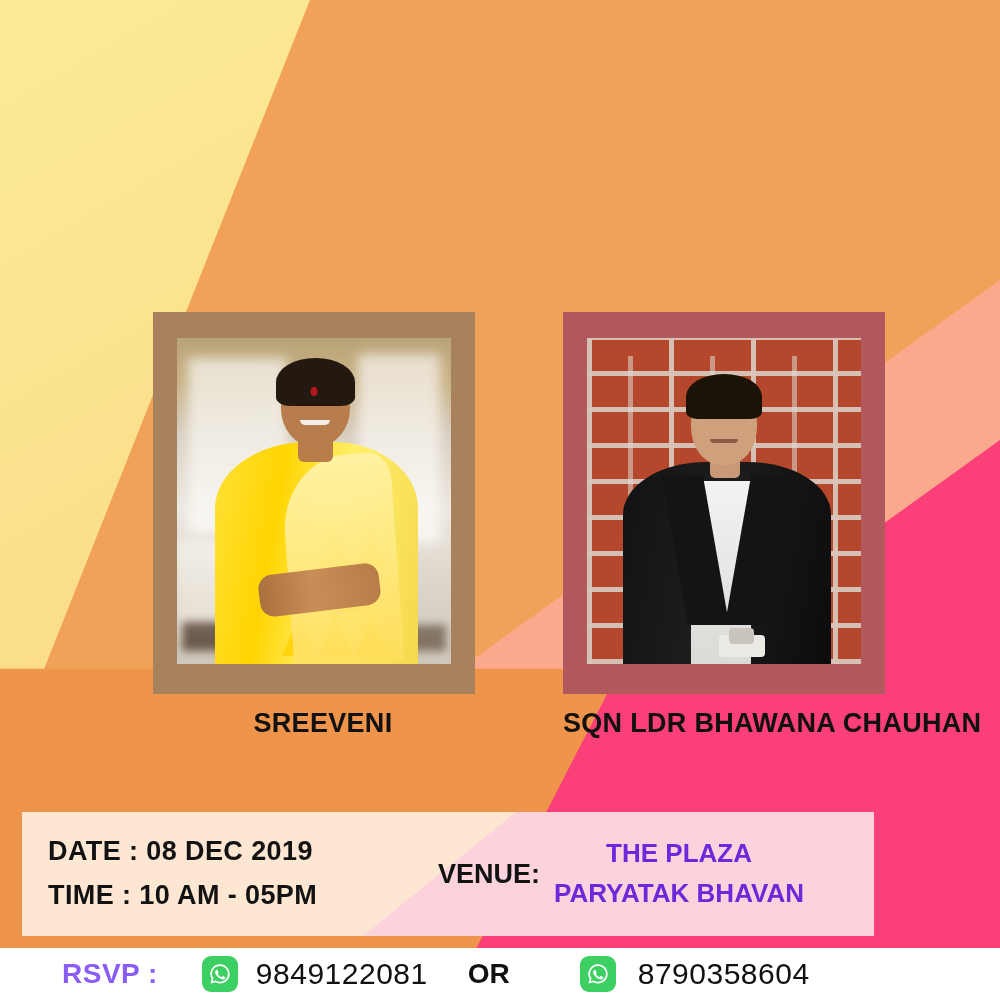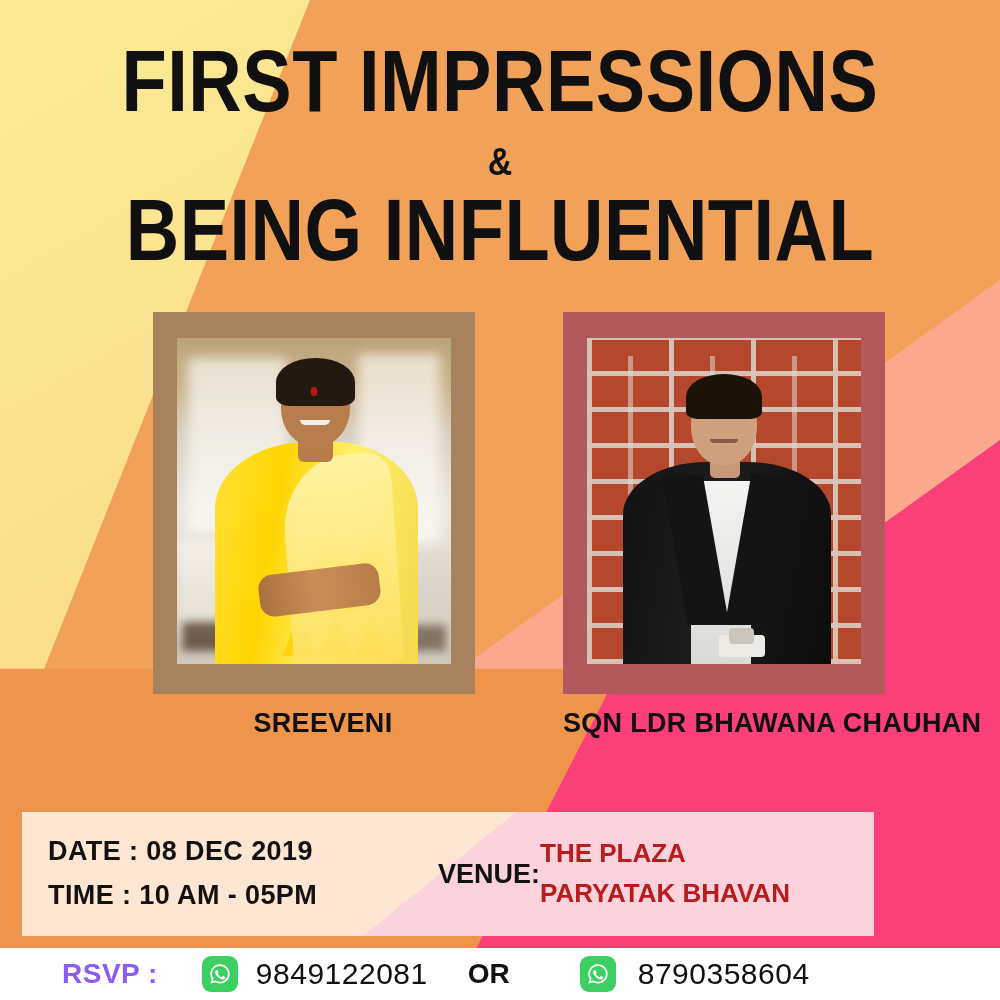--- a/index.html
+++ b/index.html
@@ -377,22 +377,22 @@
   }
   .dt-venue-label {
     font-size: 27px;
     font-weight: 700;
     color: #121212;
     white-space: nowrap;
     margin-left: 10px;
   }
   .dt-venue-lines {
     flex: 1;
-    text-align: left;
-    color: #b91c1c;
+    text-align: center;
+    color: #6d28d9;
     padding-right: 30px;
   }
   .dt-venue-line {
     font-size: 26px;
     font-weight: 700;
     line-height: 1.52;
     white-space: nowrap;
   }
 
   
@@ -451,25 +451,20 @@
 <div id="poster">
 
   <div class="bg-base"></div>
   <div class="bg-wedge-yellow"></div>
   <div class="bg-wedge-orange"></div>
   <div class="bg-wedge-salmon"></div>
   <div class="bg-wedge-pink"></div>
   <div class="bg-wedge-orange2"></div>
   <div class="bg-wedge-pink2"></div>
 
-  <div class="title-block">
-    <div class="title-line title-line-1">FIRST  IMPRESSIONS</div>
-    <div class="title-amp">&amp;</div>
-    <div class="title-line title-line-2">BEING INFLUENTIAL</div>
-  </div>
 
   <div class="speakers">
 
     <div class="speaker">
       <div class="frame frame-left">
         <div class="photo">
           <div class="ph-left-bg"></div>
           <div class="ph-left-win"></div>
           <div class="ph-left-win2"></div>
           <div class="ph-left-sofa"></div>

